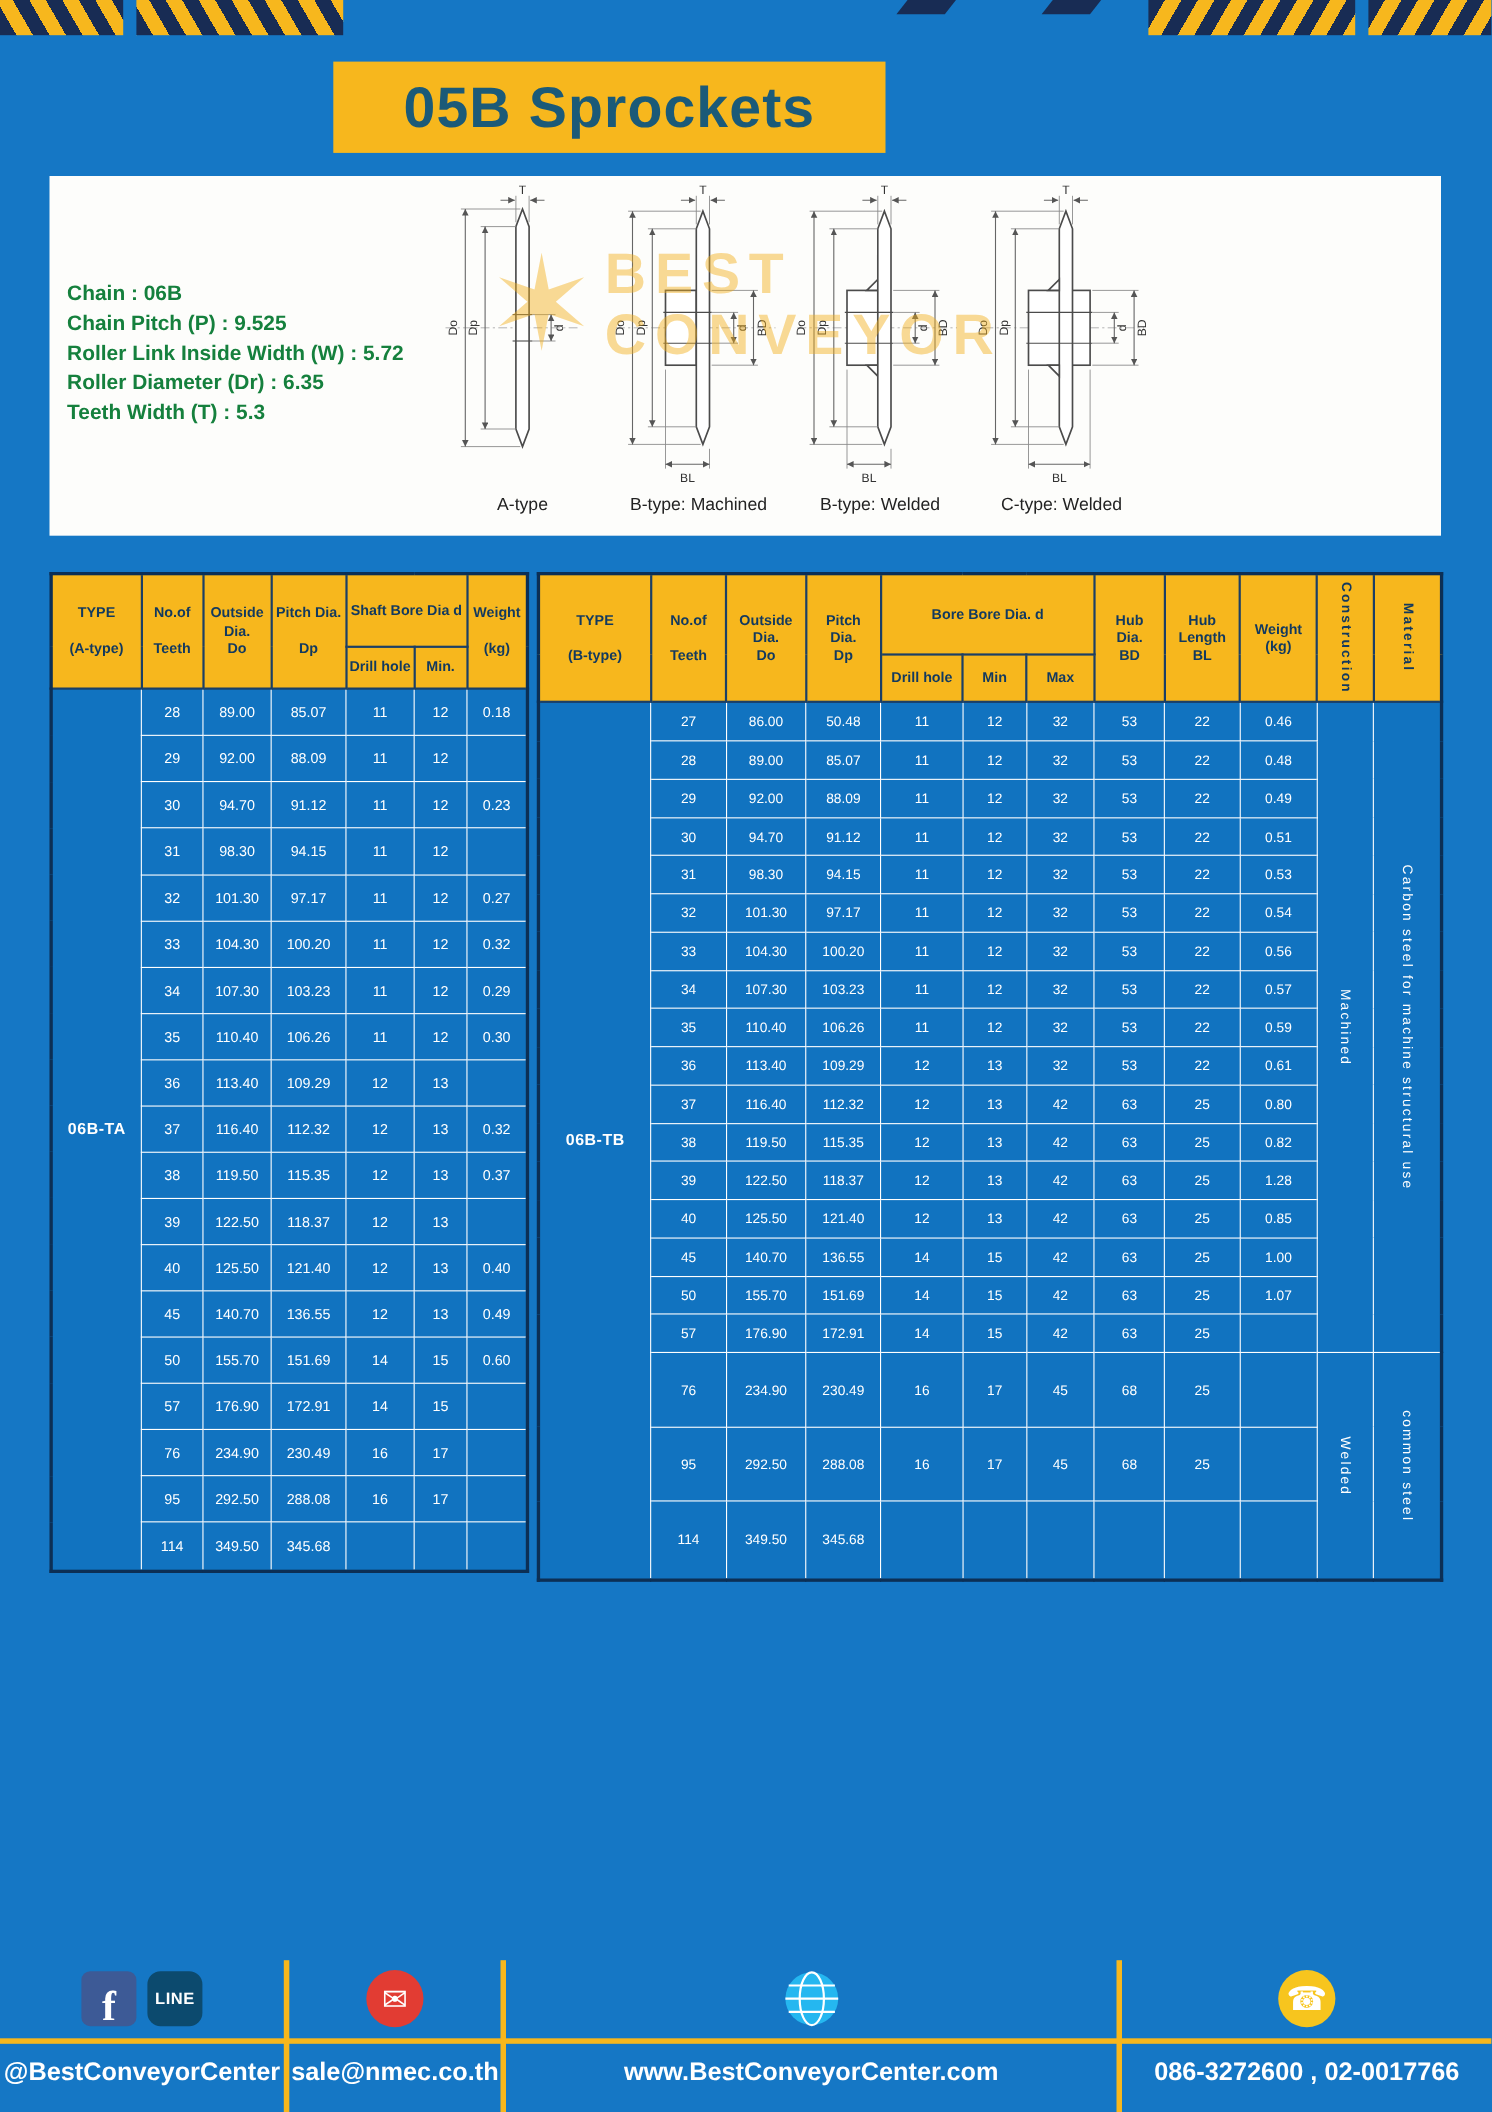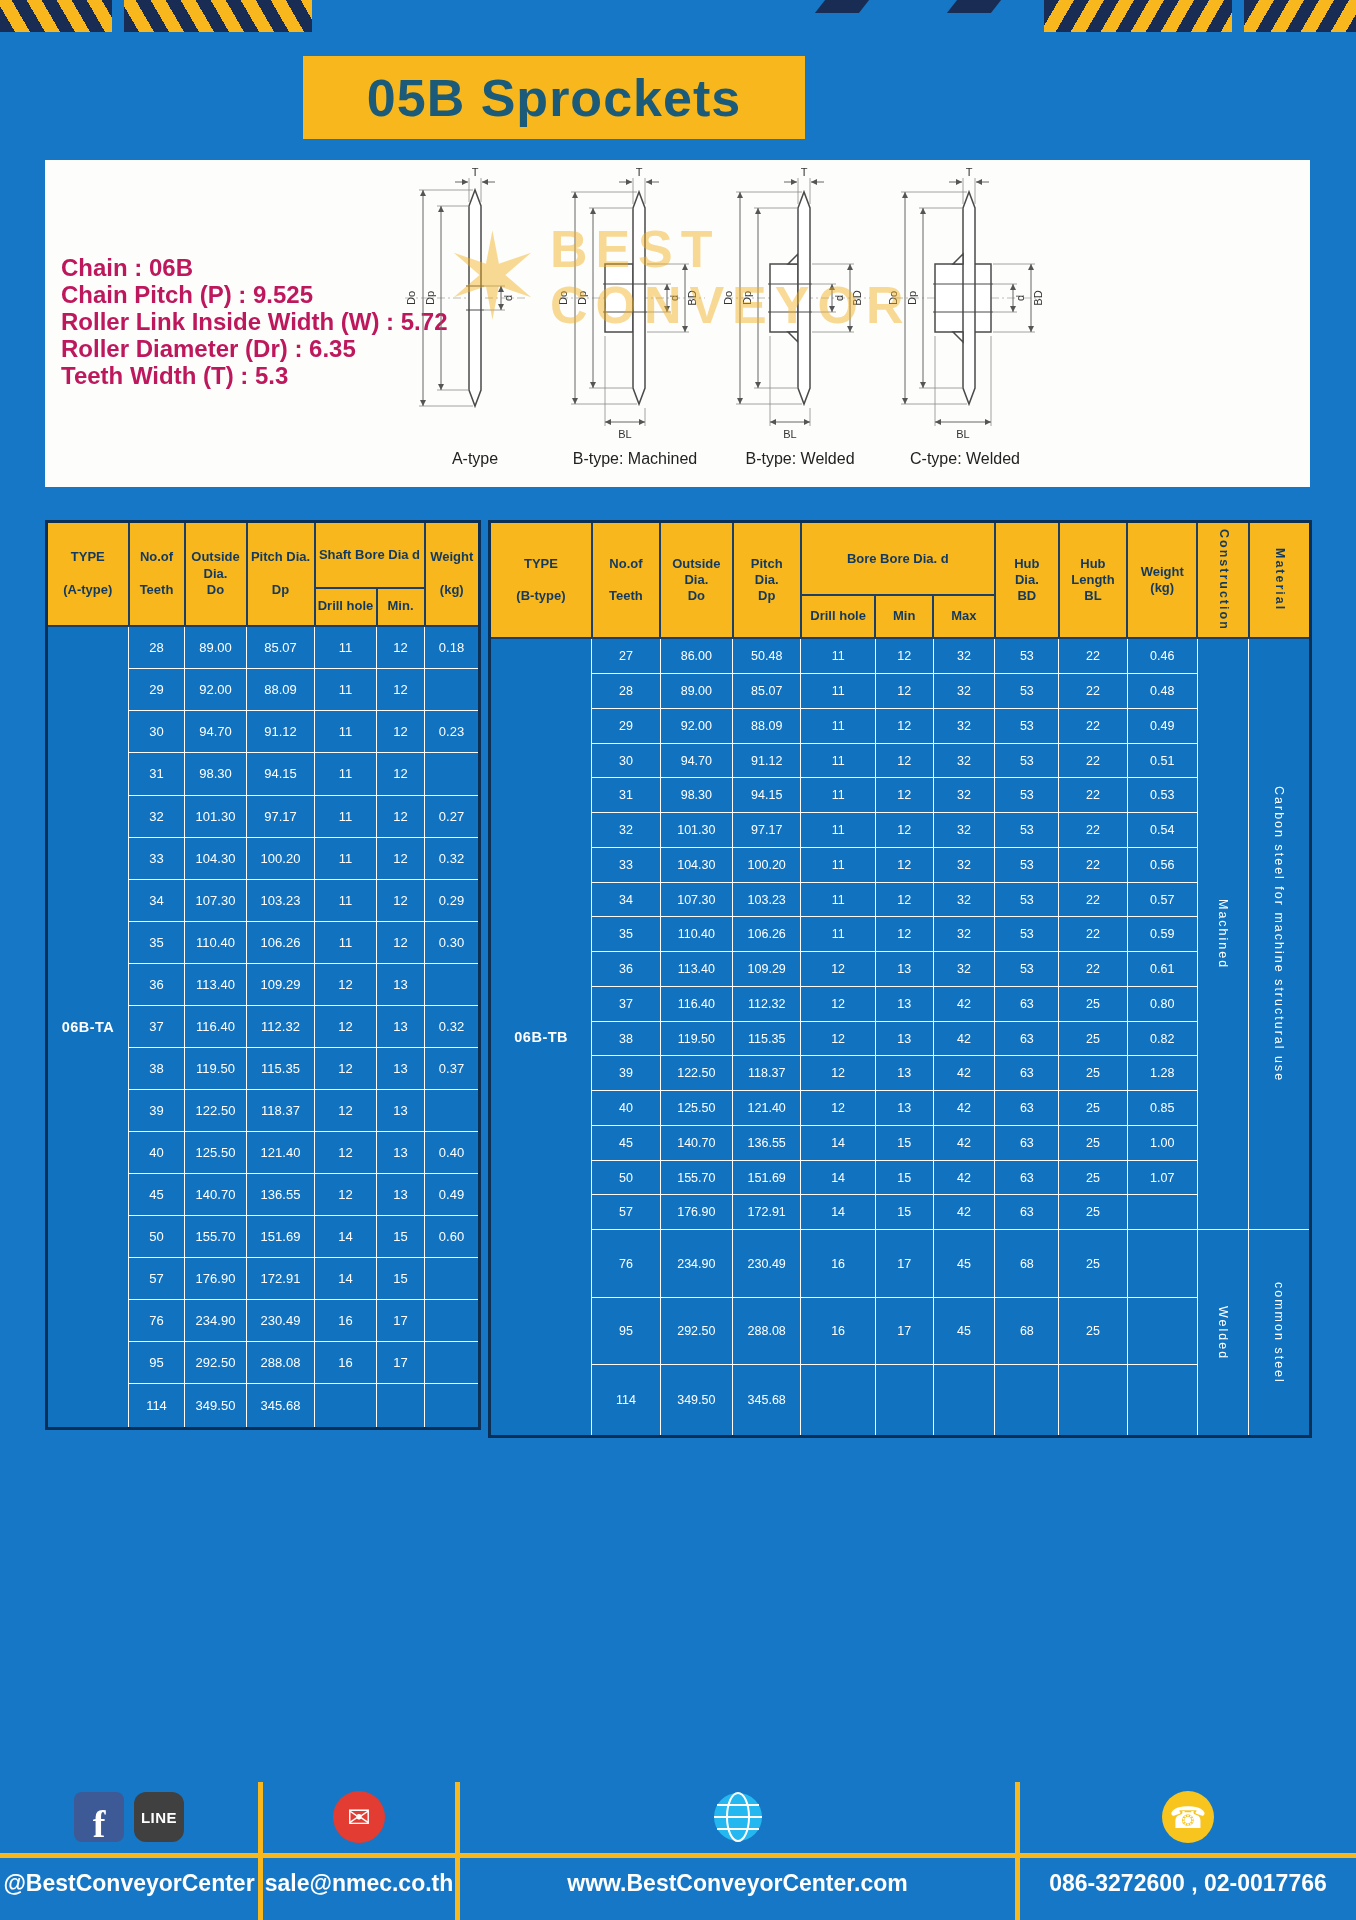--- a/index.html
+++ b/index.html
@@ -25,21 +25,21 @@
     position:absolute; left:303px; top:56px; width:502px; height:83px;
     background:#f7b71d; display:flex; align-items:center; justify-content:center;
   }
   .title-box h1 { font-size:52px; font-weight:bold; color:#1b5a78; letter-spacing:1px; }
 
   
   .spec-box {
     position:absolute; left:45px; top:160px; width:1265px; height:327px;
     background:#fdfdfb; overflow:hidden;
   }
-  .spec-lines { position:absolute; left:16px; top:94px; color:#be185d; font-weight:bold; font-size:24px; line-height:27px; }
+  .spec-lines { position:absolute; left:16px; top:94px; color:#15803d; font-weight:bold; font-size:19px; line-height:27px; }
   .diagrams { position:absolute; left:330px; top:8px; width:920px; height:305px; }
   .part { fill:#ffffff; stroke:#4b4b4b; stroke-width:1.5; }
   .part-line { stroke:#4b4b4b; stroke-width:1; }
   .ext { stroke:#8a8a8a; stroke-width:0.8; }
   .dim { stroke:#666; stroke-width:1; }
   .cl { stroke:#aaa; stroke-width:0.8; stroke-dasharray:8 3 2 3; }
   .lbl { font:11px "Liberation Sans",sans-serif; fill:#333; }
   .cap { font:16px "Liberation Sans",sans-serif; fill:#222; }
   .watermark {
     position:absolute; left:398px; top:58px; display:flex; align-items:center; gap:8px;
@@ -84,21 +84,21 @@
   .f-hline { position:absolute; left:0; top:71px; width:1356px; height:5px; background:#f7b71d; }
   .f-vline { position:absolute; top:0; width:5px; height:138px; background:#f7b71d; }
   .vl-1 { left:258px; } .vl-2 { left:455px; } .vl-3 { left:1015px; }
   .fb-icon {
     width:50px; height:50px; border-radius:8px; background:#3d5a96; color:#fff;
     display:flex; align-items:flex-end; justify-content:center;
     font-family:"Liberation Serif",serif; font-weight:bold; font-size:38px; line-height:.95;
     overflow:hidden; cursor:pointer;
   }
   .line-icon {
-    width:50px; height:50px; border-radius:12px; background:#404040; color:#fff;
+    width:50px; height:50px; border-radius:12px; background:#0c4a6e; color:#fff;
     display:flex; align-items:center; justify-content:center;
     font-weight:bold; font-size:15px; letter-spacing:.5px; cursor:pointer;
   }
   .round-icon {
     width:52px; height:52px; border-radius:50%;
     display:flex; align-items:center; justify-content:center; color:#fff; cursor:pointer;
   }
   .mail-icon { background:#e23c33; font-size:28px; }
   .phone-icon { background:#f7c51e; font-size:30px; }
   .globe-icon { background:transparent; }

